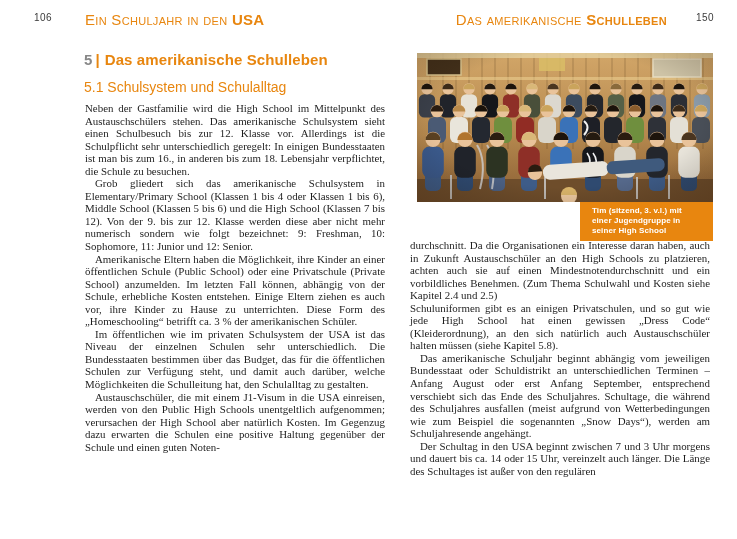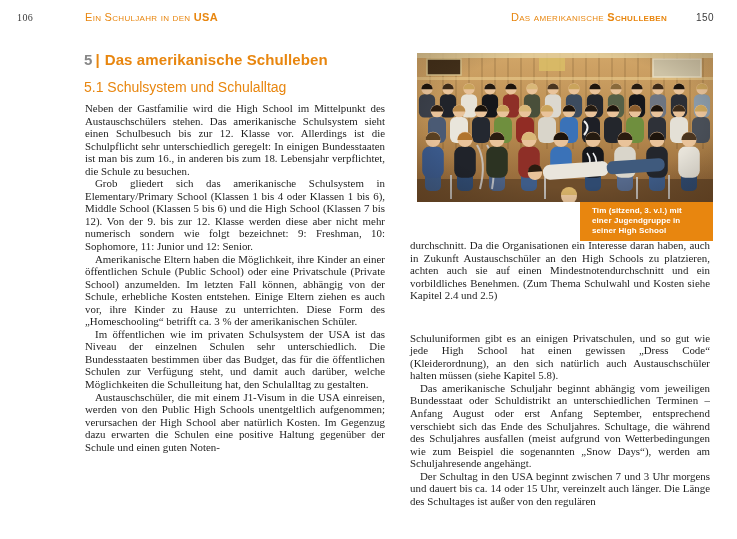--- a/index.html
+++ b/index.html
@@ -5,45 +5,45 @@
   html,body{margin:0;padding:0;}
   body{
     width:737px;height:539px;position:relative;background:#ffffff;overflow:hidden;
     font-family:"Liberation Sans",sans-serif;
     --accent:#e8860f;
   }
   .page{position:absolute;inset:0;}
 
   
   .pagenum{position:absolute;top:12px;font-size:10px;color:#3b3b3b;letter-spacing:.4px;}
-  .pagenum.left{left:17px;font-family:Liberation Serif, serif;}
+  .pagenum.left{left:34px;}
   .pagenum.right{right:23px;}
   .rh{position:absolute;top:11px;font-variant:small-caps;color:var(--accent);
-      font-size:11px;letter-spacing:.3px;white-space:nowrap;}
+      font-size:15px;letter-spacing:.3px;white-space:nowrap;}
   .rh b{font-weight:700;}
   .rh.left-title{left:85px;}
   .rh.right-title{right:70px;}
 
   
   .chapter{position:absolute;left:84px;top:51px;margin:0;font-size:15px;font-weight:700;
            color:var(--accent);letter-spacing:.1px;}
   .chapter .num{color:#878787;}
   .chapter .bar{margin:0 5px 0 3px;}
   .subheading{position:absolute;left:84px;top:79px;margin:0;font-size:14px;font-weight:400;
               color:var(--accent);}
 
   
   .col{position:absolute;width:300px;font-family:"Liberation Serif",serif;
        font-size:10.9px;line-height:12.55px;color:#1d1d1d;text-align:justify;
        hyphens:auto;-webkit-hyphens:auto;}
   .col.left{left:85px;top:102px;}
   .col.right{left:410px;top:239px;}
   .col p{margin:0;}
   .col p.indent{text-indent:10px;}
-  .col p.gap{margin-top:30px;}
+  .col p.gap{margin-top:0;}
 
   
   .photo{position:absolute;left:417px;top:53px;width:296px;height:149px;margin:0;
          overflow:hidden;}
   .photo svg{display:block;}
   .caption{position:absolute;left:580px;top:202px;width:133px;box-sizing:border-box;
            background:var(--accent);color:#ffffff;font-size:8px;font-weight:700;
            line-height:10px;padding:4px 12px 5px;letter-spacing:.1px;}
 </style>
 </head>

